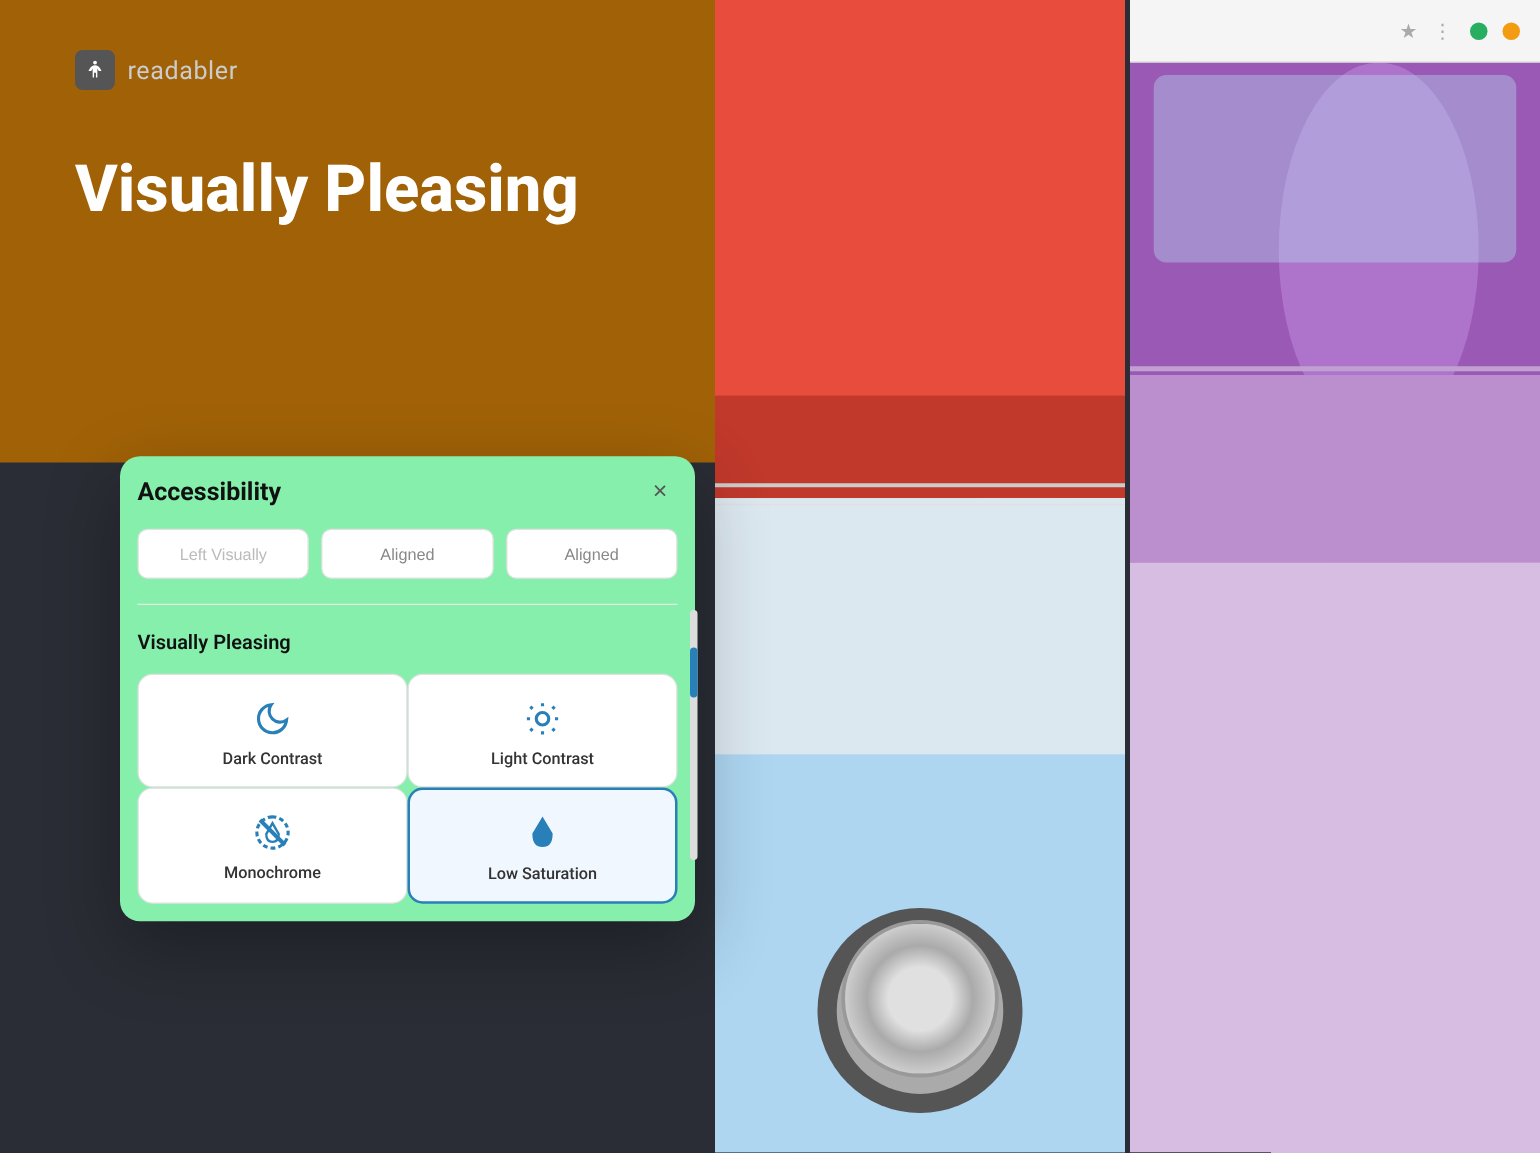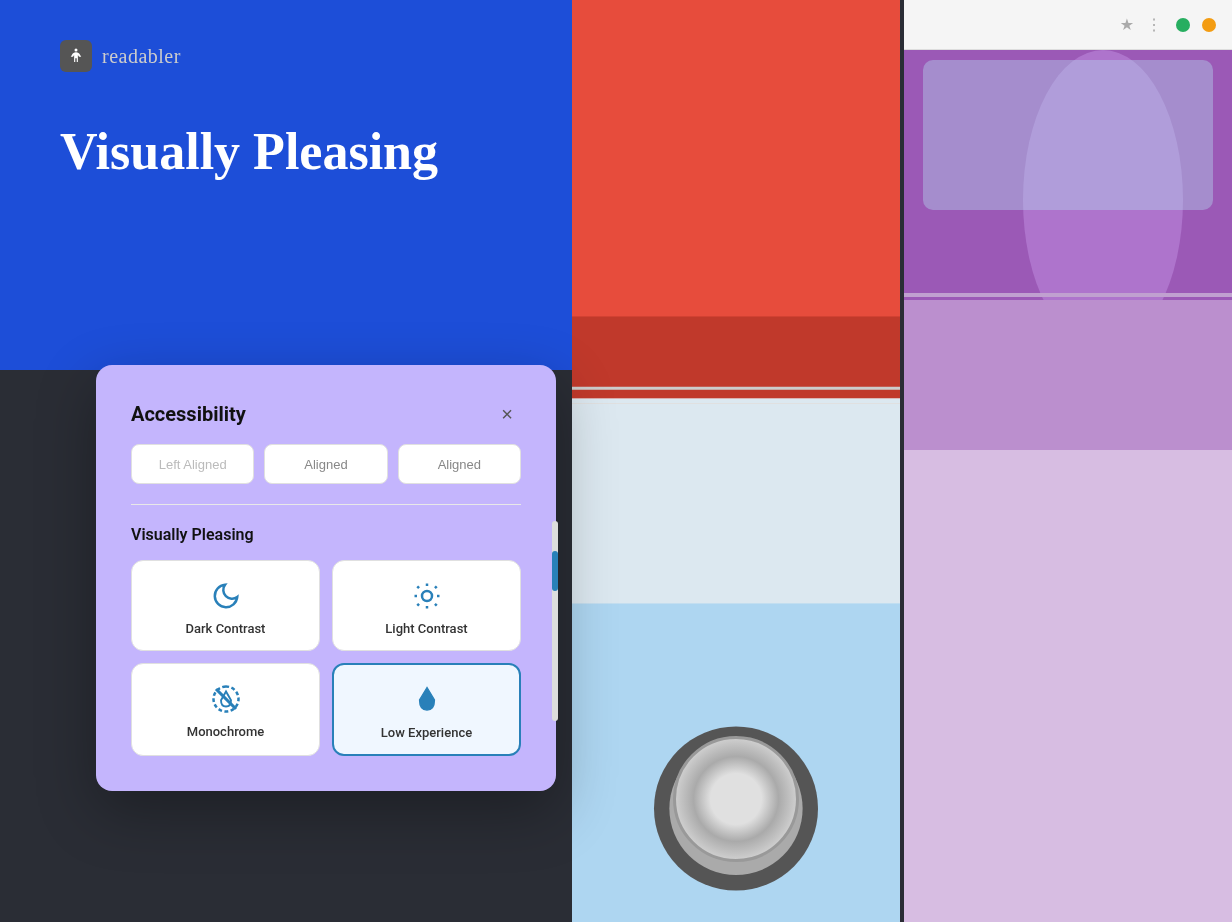--- a/index.html
+++ b/index.html
@@ -12,23 +12,22 @@
       position: relative;
     }
 
     
     .header-area {
       position: absolute;
       top: 0;
       left: 0;
       width: 700px;
       height: 370px;
-      background-color: #1d4ed8;
+      background-color: #a16207;
       padding: 40px 60px;
-      font-family: Liberation Serif, serif;
     }
 
     .logo-row {
       display: flex;
       align-items: center;
       gap: 10px;
       margin-bottom: 50px;
     }
 
     .logo-icon {
@@ -144,23 +143,23 @@
       border-radius: 50%;
       background: #f39c12;
     }
 
     
     .accessibility-panel {
       position: absolute;
       top: 365px;
       left: 96px;
       width: 460px;
-      background: #c4b5fd;
+      background: #86efac;
       border-radius: 16px;
-      padding: 35px;
+      padding: 14px;
       box-shadow: 0 20px 60px rgba(0,0,0,0.3);
       z-index: 10;
     }
 
     .panel-header {
       display: flex;
       justify-content: space-between;
       align-items: center;
       margin-bottom: 16px;
     }
@@ -219,21 +218,20 @@
       font-size: 16px;
       font-weight: 600;
       color: #111;
       margin-bottom: 16px;
     }
 
     
     .options-grid {
       display: grid;
       grid-template-columns: 1fr 1fr;
-      gap: 12px;
     }
 
     .option-card {
       border: 1.5px solid #e0e0e0;
       border-radius: 12px;
       padding: 20px 16px 14px;
       display: flex;
       flex-direction: column;
       align-items: center;
       gap: 10px;
@@ -404,21 +402,21 @@
 
 <div class="accessibility-panel">
 
   <div class="panel-header">
     <span class="panel-title">Accessibility</span>
     <button class="close-btn">×</button>
   </div>
 
   <div class="alignment-row">
     <button class="align-btn">
-      <span>Left Aligned</span>
+      <span>Left Visually</span>
     </button>
     <button class="align-btn">
       <span>Aligned</span>
     </button>
     <button class="align-btn">
       <span>Aligned</span>
     </button>
   </div>
 
   <div class="divider"></div>
@@ -466,21 +464,21 @@
     </div>
 
 
 
     <div class="option-card active-solid">
       <span class="option-icon icon-drop">
         <svg width="30" height="30" viewBox="0 0 24 24" fill="#2980b9" stroke="#2980b9" stroke-width="1">
           <path d="M12 2 L6 12 Q6 20 12 20 Q18 20 18 12 Z"></path>
         </svg>
       </span>
-      <span class="option-label">Low Experience</span>
+      <span class="option-label">Low Saturation</span>
     </div>
 
   </div>
 
   <div class="scroll-track" style="right:-2px;top:60%;height:200px;">
     <div class="scroll-thumb"></div>
   </div>
 </div>
 
 </body></html>

